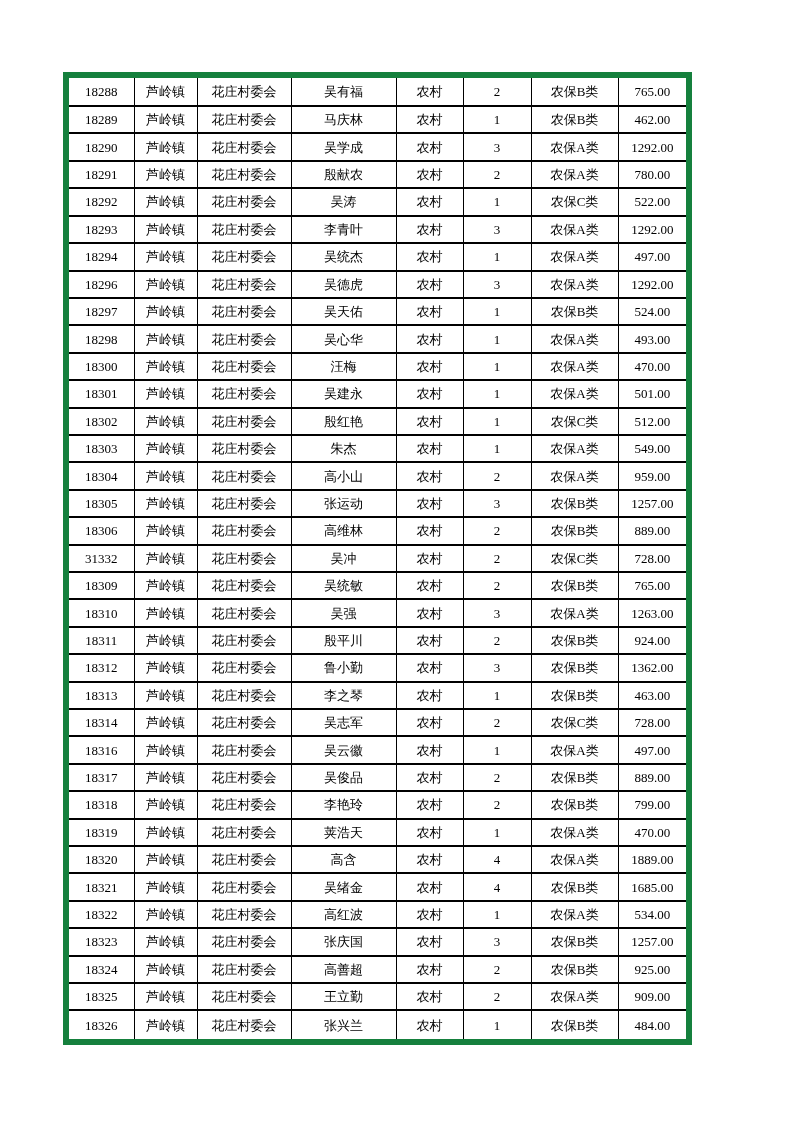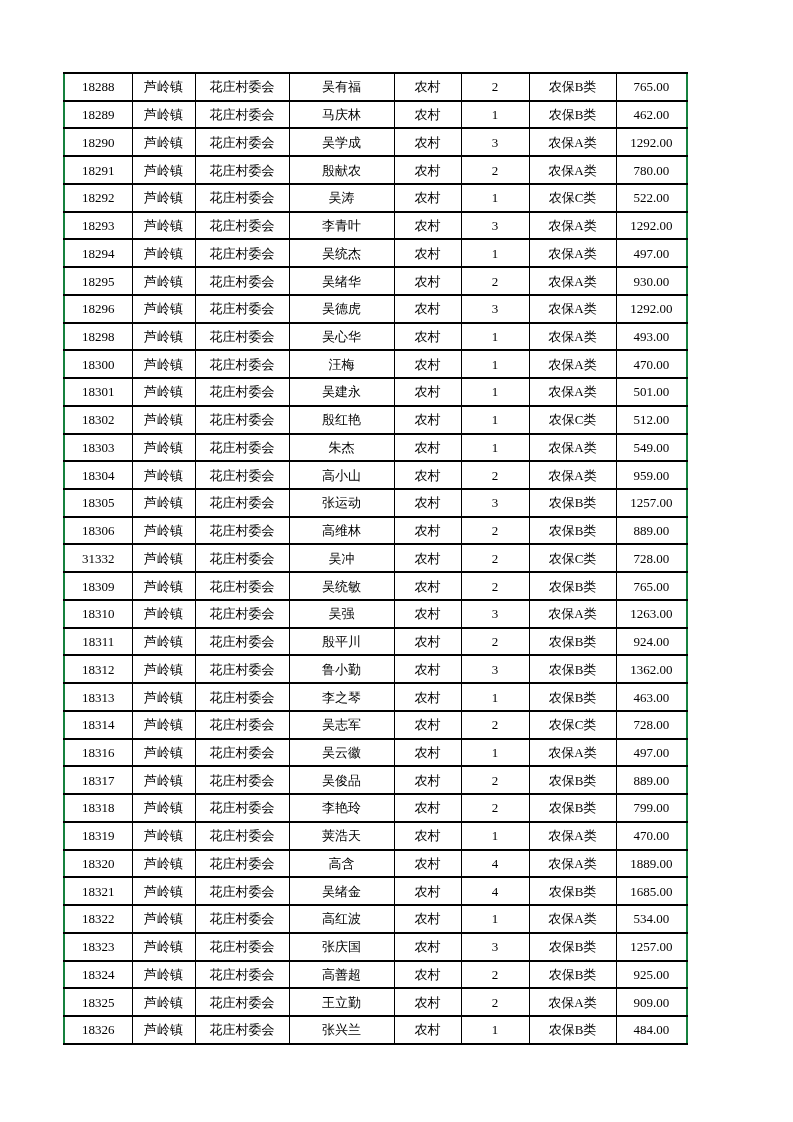--- a/index.html
+++ b/index.html
@@ -18,21 +18,21 @@
     position: absolute;
     left: 63px;
     top: 72px;
     width: 623px;
     height: 973px;
     border-collapse: collapse;
     table-layout: fixed;
     font-family: "Liberation Serif", "DejaVu Serif", serif;
     font-size: 13px;
     color: #000000;
-    border: 2px solid #15803d;
+    border: 6px solid #15803d;
   }
   table.roster td {
     border-left: 1px solid #000000;
     border-right: 1px solid #000000;
     border-top: 2px solid #000000;
     border-bottom: 2px solid #000000;
     text-align: center;
     vertical-align: middle;
     padding: 0;
     overflow: hidden;
@@ -129,38 +129,38 @@
           <td>18294</td>
           <td>芦岭镇</td>
           <td>花庄村委会</td>
           <td>吴统杰</td>
           <td>农村</td>
           <td>1</td>
           <td>农保A类</td>
           <td>497.00</td>
         </tr>
         <tr>
-          <td>18295</td>
-          <td>芦岭镇</td>
-          <td>花庄村委会</td>
-          <td>吴绪华</td>
-          <td>农村</td>
-          <td>2</td>
-          <td>农保A类</td>
-          <td>930.00</td>
-        </tr>
-        <tr>
           <td>18296</td>
           <td>芦岭镇</td>
           <td>花庄村委会</td>
           <td>吴德虎</td>
           <td>农村</td>
           <td>3</td>
           <td>农保A类</td>
           <td>1292.00</td>
+        </tr>
+        <tr>
+          <td>18297</td>
+          <td>芦岭镇</td>
+          <td>花庄村委会</td>
+          <td>吴天佑</td>
+          <td>农村</td>
+          <td>1</td>
+          <td>农保B类</td>
+          <td>524.00</td>
         </tr>
         <tr>
           <td>18298</td>
           <td>芦岭镇</td>
           <td>花庄村委会</td>
           <td>吴心华</td>
           <td>农村</td>
           <td>1</td>
           <td>农保A类</td>
           <td>493.00</td>

